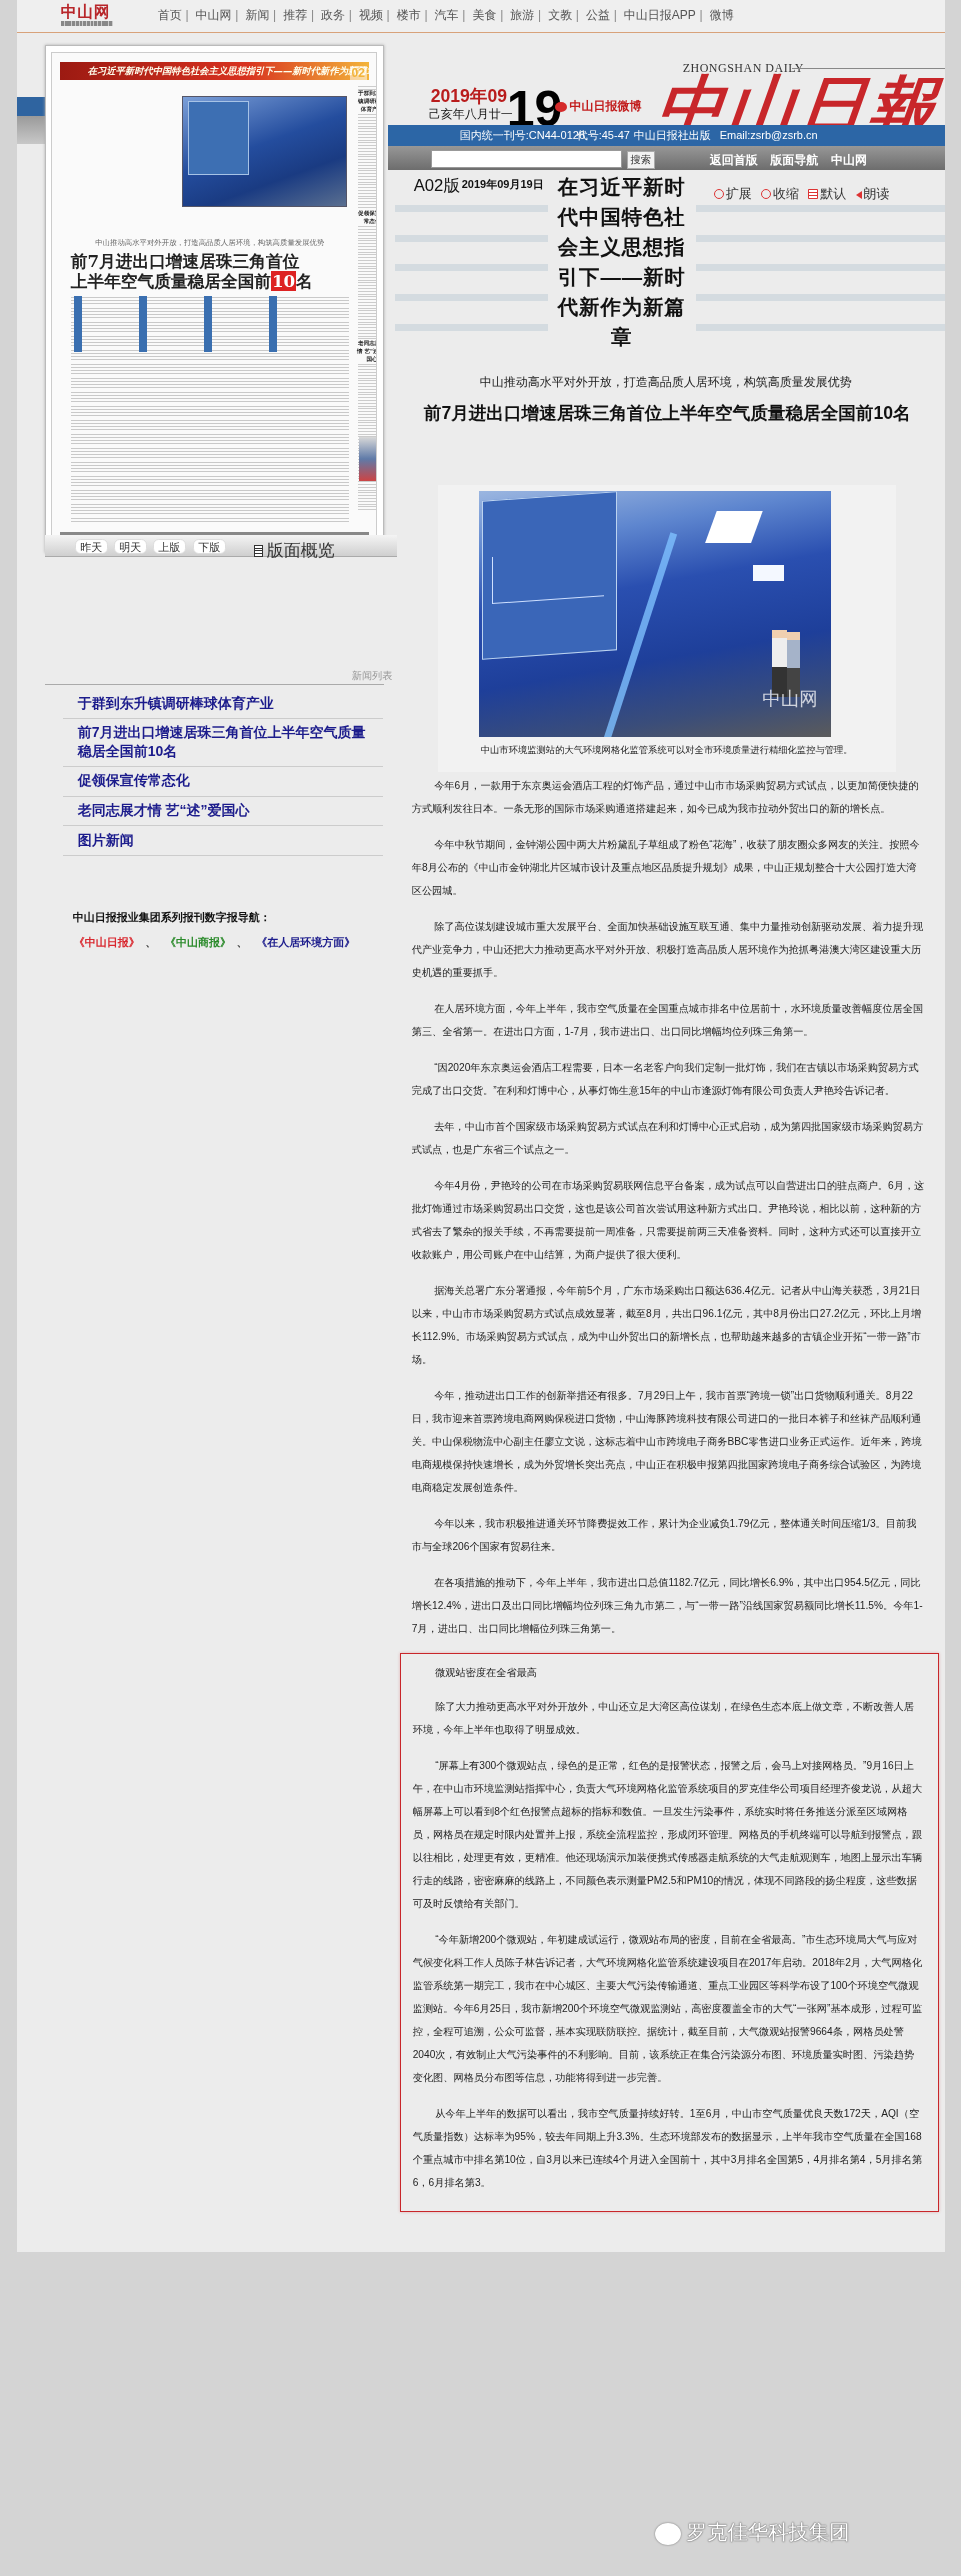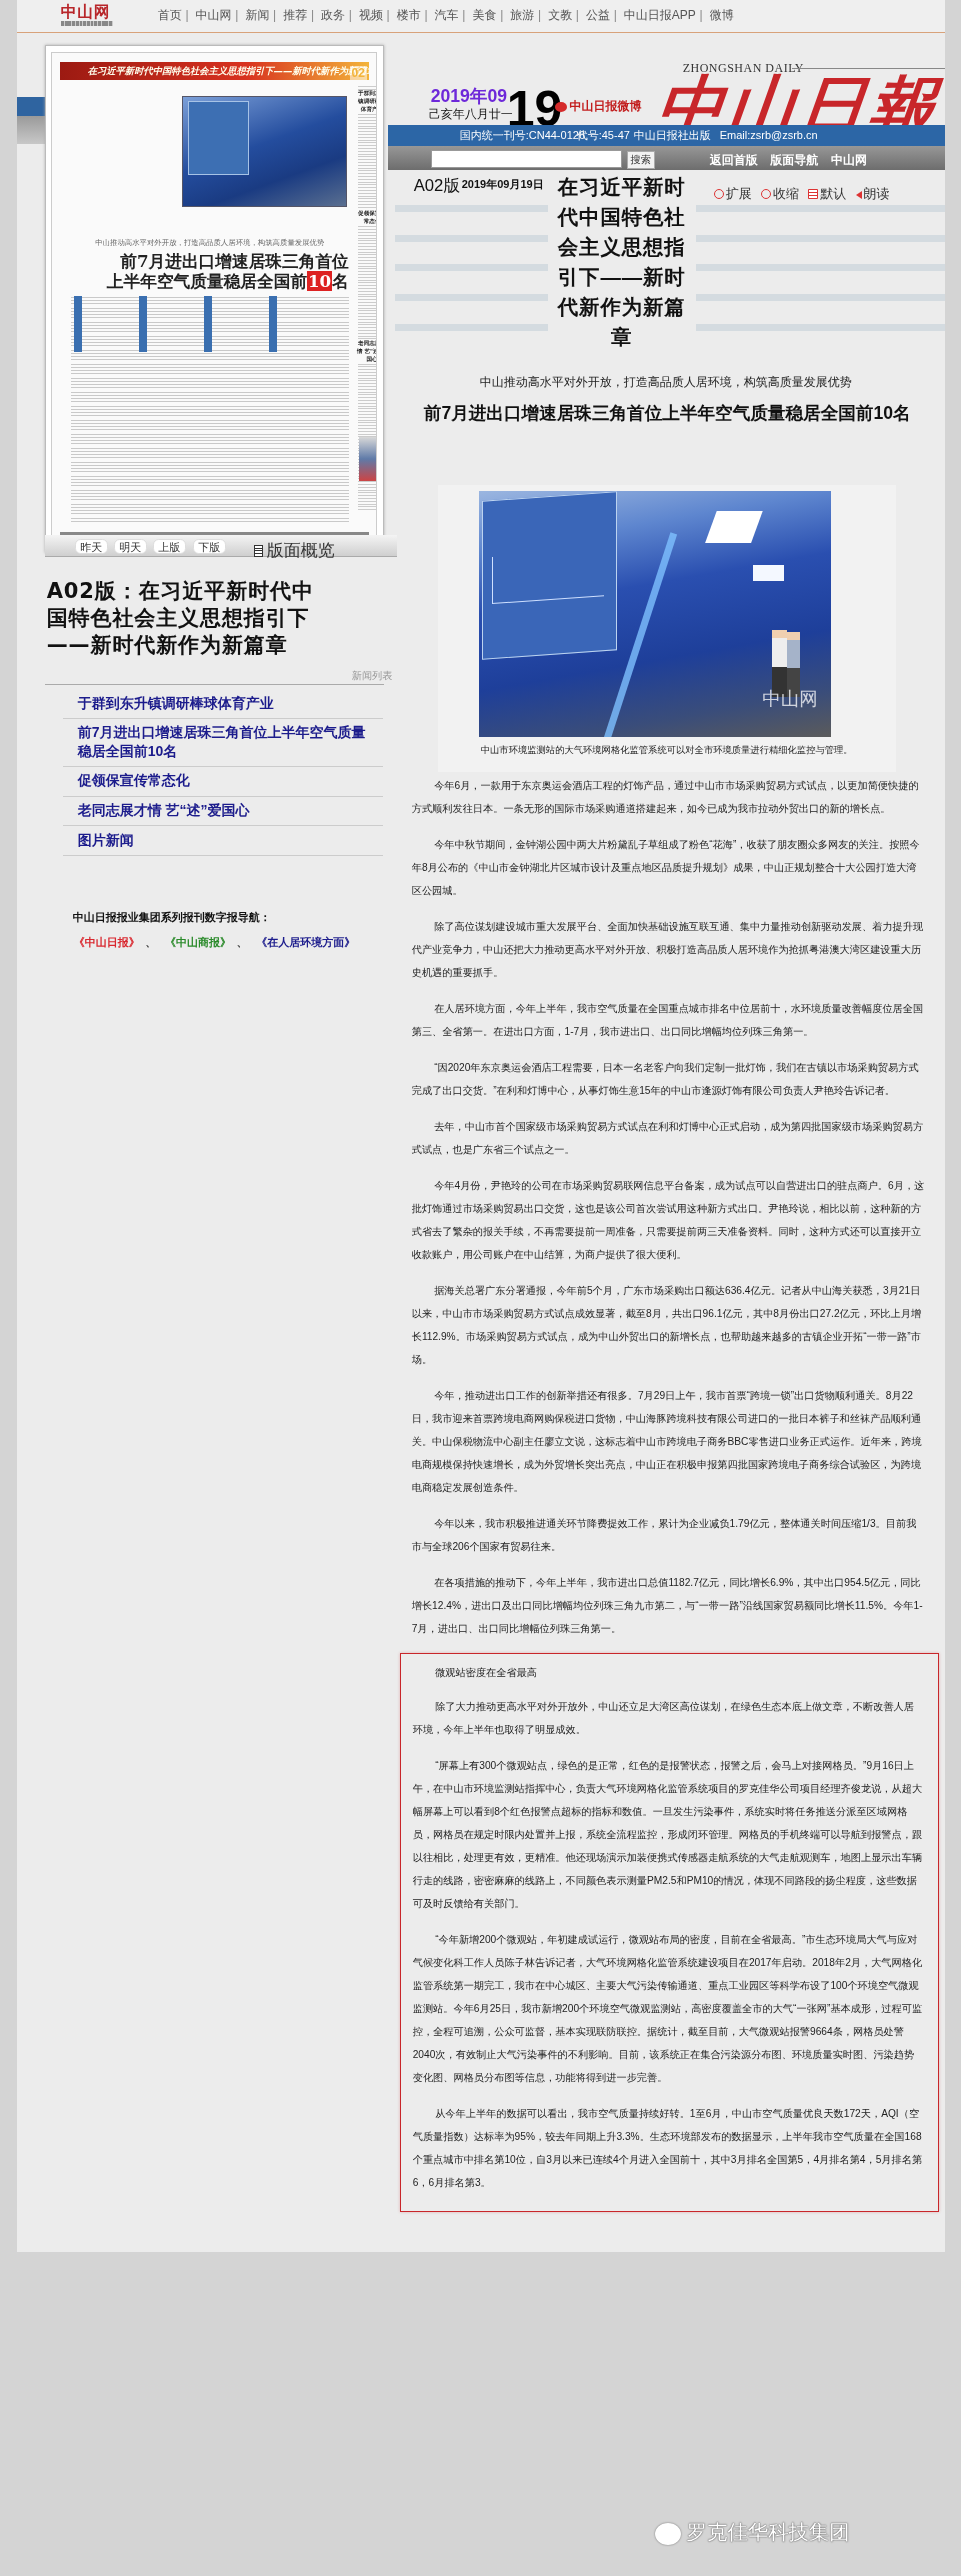--- a/index.html
+++ b/index.html
@@ -15,21 +15,21 @@
 .blue-left{position:absolute;left:0;top:97px;width:28px;height:46px;background:#2f64a0}
 .gray-left{position:absolute;left:0;top:116px;width:28px;height:28px;background:linear-gradient(#9a9a9a,#c8c8c8)}
 
 .thumb-frame{position:absolute;left:28px;top:45px;width:339px;height:508px;background:#fff;border:0.9px solid #bbb;box-shadow:0 0 2.8px #aaa}
 .thumb-inner{position:absolute;left:5.6px;top:5.6px;right:5.6px;bottom:5.6px;border:0.9px solid #ccc;background:#fafafa;overflow:hidden}
 .th-banner{position:absolute;left:7.4px;top:9.3px;right:7.4px;height:18.5px;background:linear-gradient(90deg,#9c1a12,#d8321f 60%,#f3b43a);color:#ffe;font-family:"DejaVu Serif",serif;font-style:italic;font-size:9.3px;font-weight:bold;padding:2.8px 0 0 28px;white-space:nowrap;overflow:hidden}
 .th-num{position:absolute;right:9.3px;top:13px;color:#f3b43a;font-size:12px;font-weight:bold;background:#fff8;padding:0 1.9px}
 .th-photo{position:absolute;left:130px;top:43px;width:165px;height:111px;background:linear-gradient(160deg,#7b9fd8,#244d9e 45%,#1a3b82 70%,#5a6f90);border:0.9px solid #556}
 .th-photo:after{content:"";position:absolute;left:4.6px;top:4.6px;width:59px;height:72px;background:#3d6fb3;border:0.9px solid #a7c3e6}
 .th-sub{position:absolute;left:18.5px;top:185px;width:278px;font-size:7.4px;color:#666;text-align:center}
-.th-head{position:absolute;left:18.5px;top:198px;width:278px;font-family:"DejaVu Serif",serif;font-size:16.7px;font-weight:bold;color:#222;text-align:right;line-height:20.4px}
+.th-head{position:absolute;left:18.5px;top:198px;width:278px;font-family:"DejaVu Serif",serif;font-size:16.7px;font-weight:bold;color:#222;text-align:left;line-height:20.4px}
 .th-head .red{background:#d22;color:#fff;padding:0 0.9px}
 .th-cols{position:absolute;left:18.5px;top:243px;width:278px;height:228px;background:repeating-linear-gradient(0deg,#fafafa 0 1.9px,#c9c9c9 1.9px 2.8px)}
 .th-col-tag{position:absolute;width:7.4px;height:56px;background:#3a6fb0;top:243px}
 .th-side{position:absolute;left:306px;top:33px;width:26px;height:426px;background:repeating-linear-gradient(0deg,#fafafa 0 1.9px,#ccc 1.9px 2.8px)}
 .th-side-h{position:absolute;left:304px;width:31.5px;font-family:"DejaVu Serif",serif;font-size:5.6px;font-weight:bold;text-align:center;background:#fafafa}
 .th-side-img{position:absolute;left:307px;top:384px;width:26px;height:44px;background:linear-gradient(#d8d8d8,#5f7aa8 50%,#c44)}
 .th-foot{position:absolute;left:7.4px;bottom:9.3px;right:7.4px;height:4.6px;background:#888}
 
 .thumb-bar{position:absolute;left:28px;top:535px;width:352px;height:22px;background:linear-gradient(#f4f4f4,#cfcfcf);border-bottom:0.9px solid #aaa}
 .tbtn{position:absolute;top:3.7px;height:15.7px;background:#fff;border-radius:5.6px;font-size:11px;color:#333;text-align:center;line-height:15.7px;border:0.9px solid #ddd}
@@ -42,21 +42,21 @@
 .news-list{position:absolute;left:46px;top:689px;width:320px}
 .news-item{border-bottom:0.9px solid #ccc;padding:4.6px 15px 5.6px 15px;font-size:14px;font-weight:bold;color:#1c1c8c;line-height:18.5px;cursor:pointer}
 .series-label{position:absolute;left:56px;top:910px;font-size:11px;font-weight:bold;color:#111}
 .series-links{position:absolute;left:57px;top:935px;font-size:11px;font-weight:bold;white-space:nowrap}
 .series-links a{text-decoration:none}
 .series-links .sep{color:#333;margin:0 5.6px}
 
 .masthead{position:absolute;left:371px;top:33px;width:558px;height:93px}
 .zs-daily{position:absolute;left:295px;top:28px;font-family:"Liberation Serif",serif;font-size:12px;color:#333;letter-spacing:0.5px}
 .zs-line{position:absolute;left:404px;top:35px;width:154px;height:0.9px;background:#888}
-.date-ym{position:absolute;left:43px;top:51px;font-size:17.6px;font-weight:bold;color:#6d28d9}
+.date-ym{position:absolute;left:43px;top:51px;font-size:17.6px;font-weight:bold;color:#b91c1c}
 .date-lunar{position:absolute;left:41px;top:73px;font-size:12px;color:#111}
 .date-day{position:absolute;left:119px;top:51px;font-size:50px;font-weight:bold;color:#000;line-height:50px;font-family:"Liberation Sans",sans-serif}
 .hotline{position:absolute;left:39px;top:94px;height:18.5px;background:#2f5f94;color:#fff;font-size:12px;padding:1.9px 5.6px}
 .weibo{position:absolute;left:167px;top:65px;font-size:12px;color:#c21d1d;font-weight:bold}
 .weibo .ic{display:inline-block;width:12px;height:10.2px;border-radius:50%;background:#d52b2b;vertical-align:middle;margin-right:2.8px;position:relative}
 .weekday{position:absolute;left:187px;top:96px;font-size:12px;color:#111}
 .big-logo{position:absolute;left:269px;top:37px;font-family:"DejaVu Serif",serif;font-size:67px;font-weight:bold;color:#c8262a;letter-spacing:3.7px;line-height:74px;font-style:italic;transform:skewX(-6deg)}
 .info-bar{position:absolute;left:0;top:125px;width:558px;height:21px;background:#2c66a6;color:#fff;font-size:11px;line-height:21px;white-space:nowrap}
 .info-bar span{position:absolute}
 .search-bar{position:absolute;left:0;top:146px;width:558px;height:24px;background:linear-gradient(#979797,#6d6d6d)}
@@ -156,21 +156,20 @@
   <div class="thumb-bar">
     <div class="tbtn" style="left:30px;width:33px">昨天</div>
     <div class="tbtn" style="left:69px;width:33px">明天</div>
     <div class="tbtn" style="left:108px;width:33px">上版</div>
     <div class="tbtn" style="left:148px;width:33px">下版</div>
     <div class="overview">
       <span class="ic"></span><span>版面概览</span>
     </div>
   </div>
 
-  <div class="left-title">A02版：在习近平新时代中国特色社会主义思想指引下——新时代新作为新篇章</div>
   <div class="newslist-label">新闻列表</div>
   <div class="left-rule"></div>
   <div class="news-list">
     <div class="news-item">于群到东升镇调研棒球体育产业</div>
     <div class="news-item">前7月进出口增速居珠三角首位上半年空气质量稳居全国前10名</div>
     <div class="news-item">促领保宣传常态化</div>
     <div class="news-item">老同志展才情 艺“述”爱国心</div>
     <div class="news-item">图片新闻</div>
   </div>
   <div class="series-label">中山日报报业集团系列报刊数字报导航：</div>

